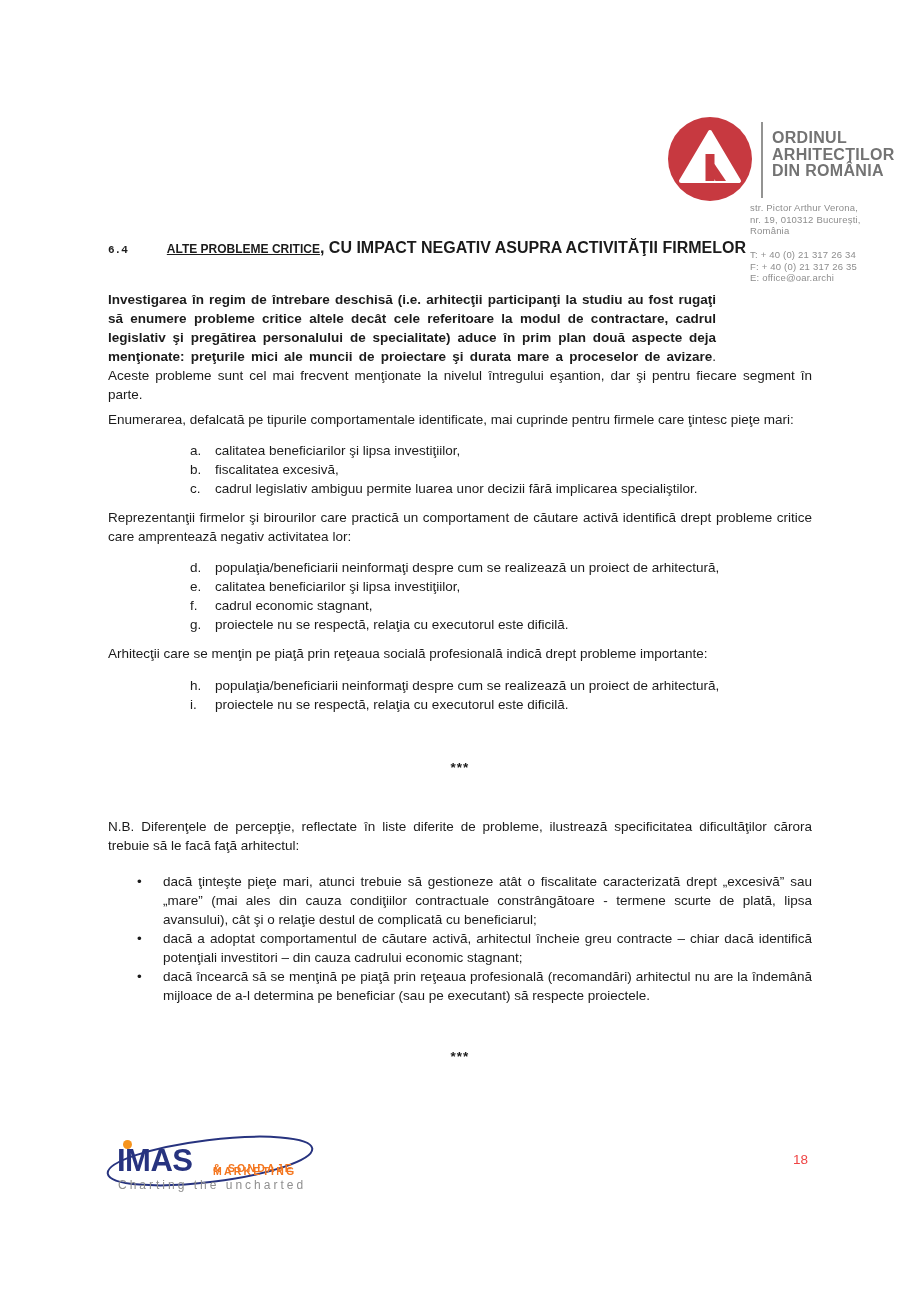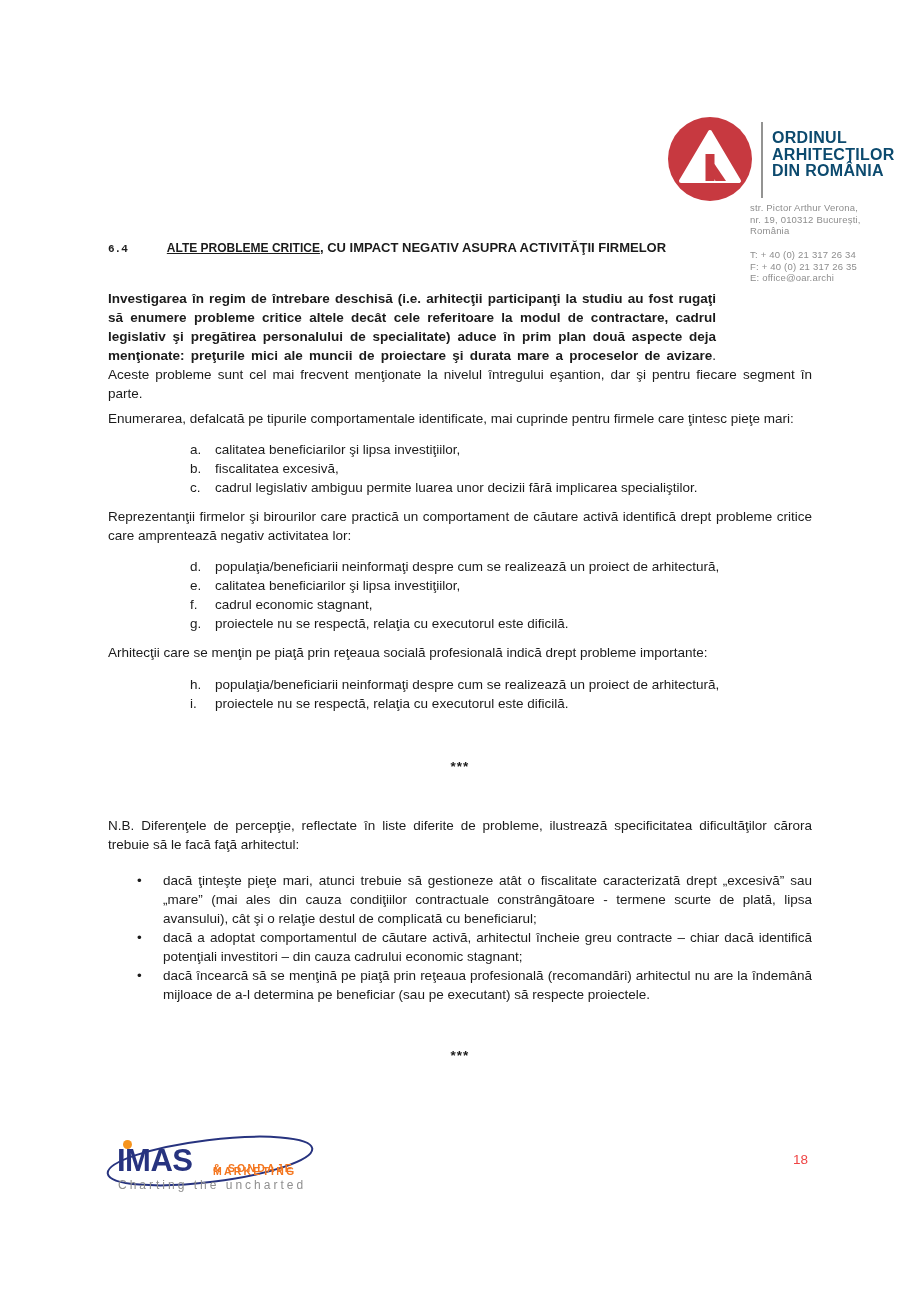--- a/index.html
+++ b/index.html
@@ -8,34 +8,34 @@
     position:relative; width:920px; height:1301px; margin:0 auto;
     background:#ffffff; overflow:hidden;
     font-family:"Liberation Sans", sans-serif; color:#1b1b1b;
   }
   
   .oar-logo { position:absolute; left:668px; top:117px; width:84px; height:84px; }
   .oar-divider { position:absolute; left:761px; top:122px; width:2px; height:76px; background:#939392; }
   .oar-wordmark {
     position:absolute; left:772px; top:130px;
     font-size:16px; line-height:16.5px; font-weight:bold;
-    color:#0c4a6e; letter-spacing:0.3px;
+    color:#737373; letter-spacing:0.3px;
   }
   .oar-address, .oar-contact {
     position:absolute; left:750px;
     font-size:9.5px; line-height:11.5px; color:#8d8d8d; letter-spacing:0.2px;
   }
   .oar-address { top:202px; }
   .oar-contact { top:249px; }
   
   .content { position:absolute; left:108px; top:238px; width:704px; font-size:13.5px; line-height:19px; }
   .section-heading { display:flex; align-items:baseline; margin-bottom:30px; font-weight:bold; }
   .section-number { font-size:11px; margin-right:39px;font-family:Liberation Mono, monospace; }
   .section-title-main { font-size:12px; text-decoration:underline; }
-  .section-title-rest { font-size:13px; }
+  .section-title-rest { font-size:16px; }
   p.body-par { text-align:justify; }
   .p1 { margin-bottom:6px; }
   .p1 b { font-weight:bold; }
   .wrap-spacer { float:right; width:96px; height:58px; }
   .p2, .p3 { margin-bottom:12px; }
   .p4 { margin-bottom:13px;margin-top:8px; }
   .letter-list { margin-bottom:10px; }
   .letter-list.last { margin-bottom:12px; }
   .letter-row { display:flex; }
   .letter-label { width:25px; margin-left:82px; flex:none; }

